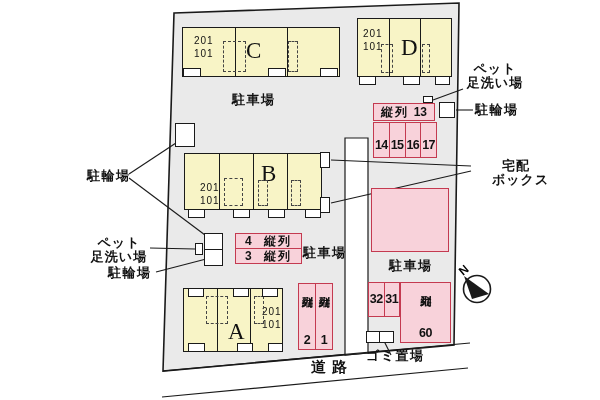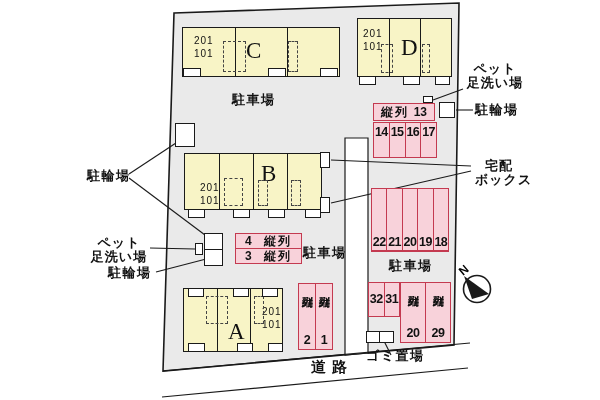--- a/index.html
+++ b/index.html
@@ -15,21 +15,21 @@
   .units span{display:block;}
   .notch{position:absolute;background:#fff;border:1.3px solid #1a1a1a;box-sizing:border-box;height:9px;}
   .stairs{position:absolute;border:1.2px dashed #444;box-sizing:border-box;}
 
   
   .stall-row{position:absolute;display:flex;background:#f8d2da;border:1.5px solid #c43a50;box-sizing:border-box;}
   .cell{flex:1;border-left:1.4px solid #c43a50;display:flex;justify-content:center;box-sizing:border-box;}
   .cell:first-child{border-left:none;}
   .num{font-size:12.5px;font-weight:600;letter-spacing:-0.5px;line-height:1;}
   .num-bottom{align-items:flex-end;padding-bottom:2px;}
-  .num-top{align-items:flex-start;padding-top:3px;}
+  .num-top{align-items:flex-start;padding-top:16px;}
   .num-mid{align-items:center;}
   .grid2{position:absolute;display:flex;flex-direction:column;background:#f8d2da;border:1.5px solid #c43a50;box-sizing:border-box;}
   .grid2 .grow{display:flex;flex:1;}
   .grid2 .grow:first-child{border-bottom:1.4px solid #c43a50;}
   .vcell{flex-direction:column;justify-content:space-between;align-items:center;padding:3px 0 3px 0;}
   .vlabel{writing-mode:vertical-rl;text-orientation:upright;font-size:11px;font-weight:600;letter-spacing:1px;line-height:1;}
   .tandem{position:absolute;background:#f8d2da;border:1.5px solid #c43a50;box-sizing:border-box;
           display:flex;justify-content:space-between;align-items:center;}
   .tandem .tl{font-size:12px;font-weight:600;letter-spacing:2px;}
   .tandem .tn{font-size:12px;font-weight:600;text-align:right;}
@@ -154,37 +154,20 @@
       </div>
     <div class="cell num-top">
         <span class="num">16</span>
       </div>
     <div class="cell num-top">
         <span class="num">17</span>
       </div>
   </div>
 
   <div class="grid2" style="left:371px;top:188px;width:78px;height:64px">
-    <div class="grow">
-      <div class="cell num-bottom">
-          <span class="num">22</span>
-        </div>
-      <div class="cell num-bottom">
-          <span class="num">21</span>
-        </div>
-      <div class="cell num-bottom">
-          <span class="num">20</span>
-        </div>
-      <div class="cell num-bottom">
-          <span class="num">19</span>
-        </div>
-      <div class="cell num-bottom">
-          <span class="num">18</span>
-        </div>
-    </div>
   </div>
 
   <div class="tandem" style="left:235px;top:233px;width:67px;height:16px;padding:0 9px">
     <span class="tn">4</span>
     <span class="tl">縦列</span>
   </div>
   <div class="tandem" style="left:235px;top:248px;width:67px;height:16px;padding:0 9px">
     <span class="tn">3</span>
     <span class="tl">縦列</span>
   </div>
@@ -205,25 +188,21 @@
         <span class="num">32</span>
       </div>
     <div class="cell num-mid">
         <span class="num">31</span>
       </div>
   </div>
 
   <div class="stall-row" style="left:400px;top:282px;width:51px;height:61px">
     <div class="cell vcell">
       <span class="vlabel">縦列</span>
-      <span class="num">20</span>
-    </div>
-    <div class="cell vcell">
-      <span class="vlabel">縦列</span>
-      <span class="num">29</span>
+      <span class="num">60</span>
     </div>
   </div>
 
   <div class="wbox" style="left:175px;top:123px;width:20px;height:24px"></div>
   <div class="wbox" style="left:204px;top:233px;width:19px;height:17px"></div>
   <div class="wbox" style="left:204px;top:249px;width:19px;height:17px"></div>
   <div class="wbox" style="left:195px;top:243px;width:8px;height:12px"></div>
   <div class="wbox" style="left:423px;top:96px;width:10px;height:7px"></div>
   <div class="wbox" style="left:439px;top:102px;width:16px;height:16px"></div>
   <div class="wbox" style="left:366px;top:331px;width:14px;height:12px"></div>
@@ -236,20 +215,20 @@
   <div class="lbl lbl2" style="left:88px;top:236px;width:62px">
     <span>ペット</span>
     <span>足洗い場</span>
   </div>
   <div class="lbl" style="left:108px;top:266px">駐輪場</div>
   <div class="lbl lbl2" style="left:464px;top:62px;width:62px">
     <span>ペット</span>
     <span>足洗い場</span>
   </div>
   <div class="lbl" style="left:475px;top:103px">駐輪場</div>
-  <div class="lbl lbl2" style="left:475px;top:159px;width:48px">
+  <div class="lbl lbl2" style="left:492px;top:159px;width:48px">
     <span>宅配</span>
     <span>ボックス</span>
   </div>
   <div class="lbl" style="left:366px;top:349px">ゴミ置場</div>
   <div class="lbl" style="left:311px;top:360px;font-size:15px;letter-spacing:6px">道路</div>
 
 </div>
 
 </body></html>

